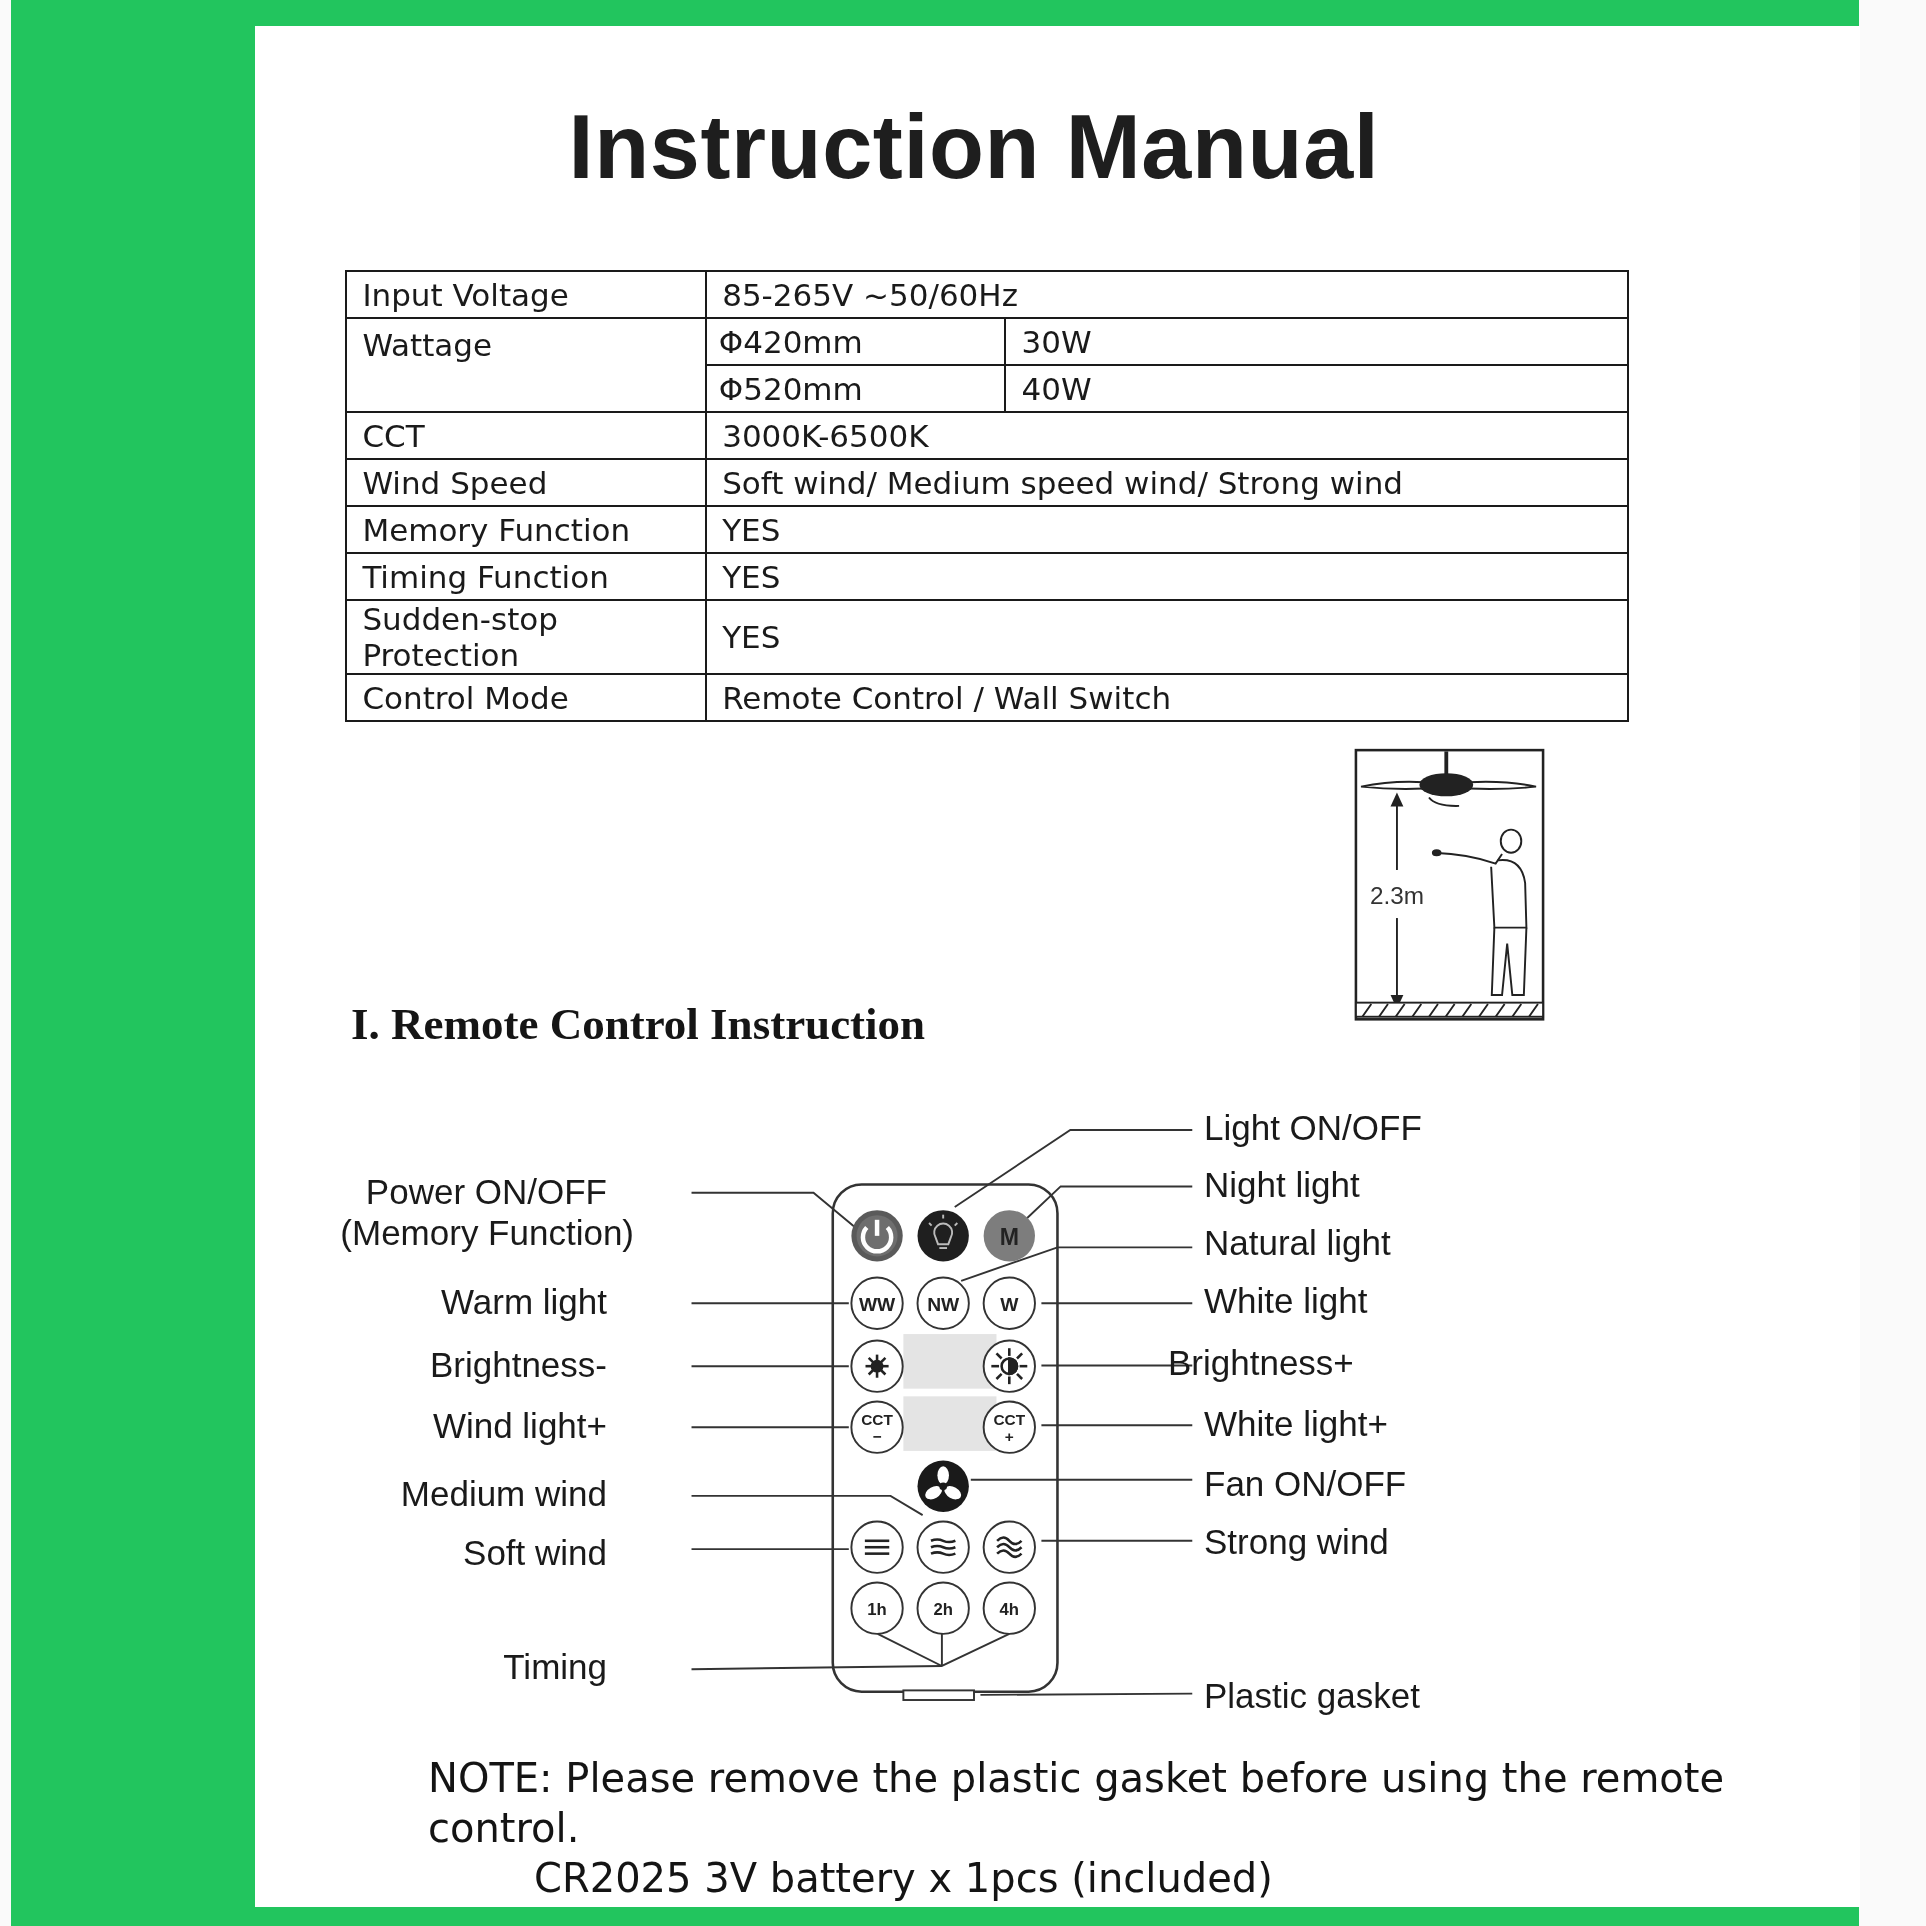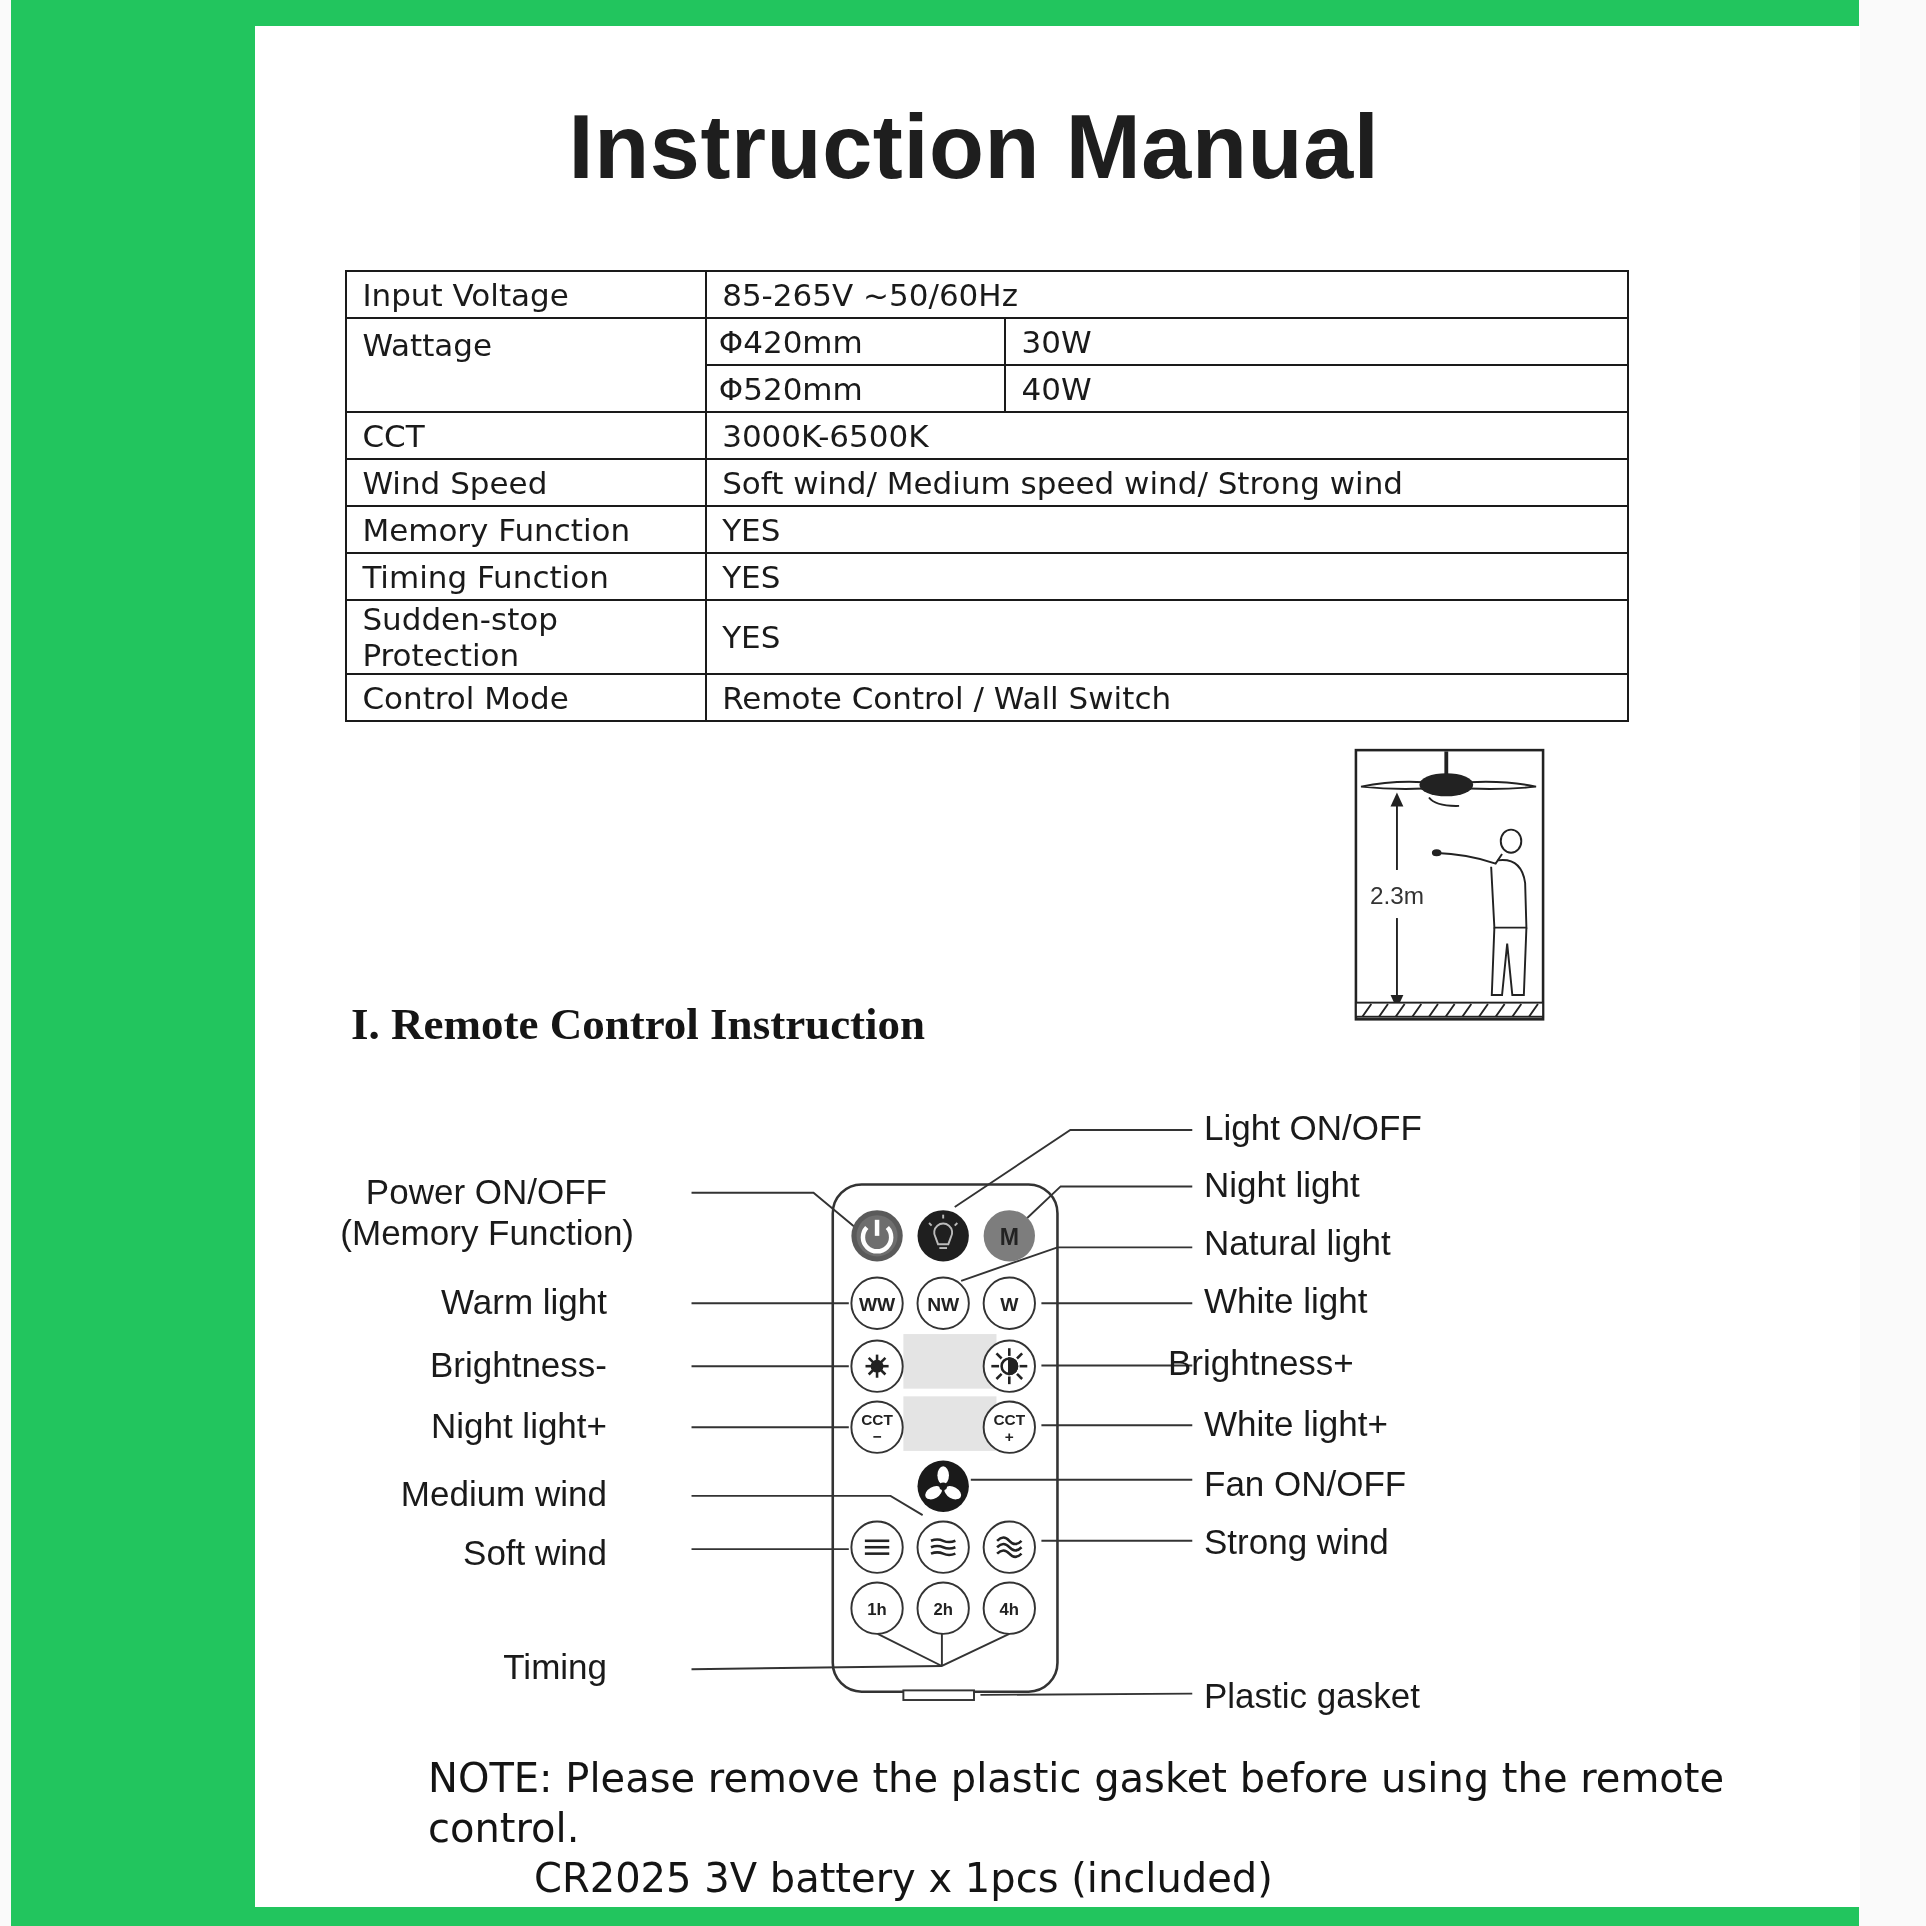--- a/index.html
+++ b/index.html
@@ -249,21 +249,21 @@
     <g>
       <circle cx="1555" cy="2505" r="40" fill="#fff" stroke="#333" stroke-width="3"></circle>
       <text x="1555" y="2515" font-size="26" class="btn-text" font-weight="normal">4h</text>
     </g>
   </svg>
 
   <div class="lbl r" style="right:1252px;top:1172px">Power ON/OFF</div>
   <div class="lbl r" style="right:1225px;top:1213px">(Memory Function)</div>
   <div class="lbl r" style="right:1252px;top:1282px">Warm light</div>
   <div class="lbl r" style="right:1252px;top:1345px">Brightness-</div>
-  <div class="lbl r" style="right:1252px;top:1406px">Night light+</div>
+  <div class="lbl r" style="right:1252px;top:1406px">Wind light+</div>
   <div class="lbl r" style="right:1252px;top:1474px">Medium wind</div>
   <div class="lbl r" style="right:1252px;top:1533px">Soft wind</div>
   <div class="lbl r" style="right:1252px;top:1647px">Timing</div>
 
   <div class="lbl" style="left:1193px;top:1108px">Light ON/OFF</div>
   <div class="lbl" style="left:1193px;top:1165px">Night light</div>
   <div class="lbl" style="left:1193px;top:1223px">Natural light</div>
   <div class="lbl" style="left:1193px;top:1281px">White light</div>
   <div class="lbl" style="left:1157px;top:1343px">Brightness+</div>
   <div class="lbl" style="left:1193px;top:1404px">White light+</div>

